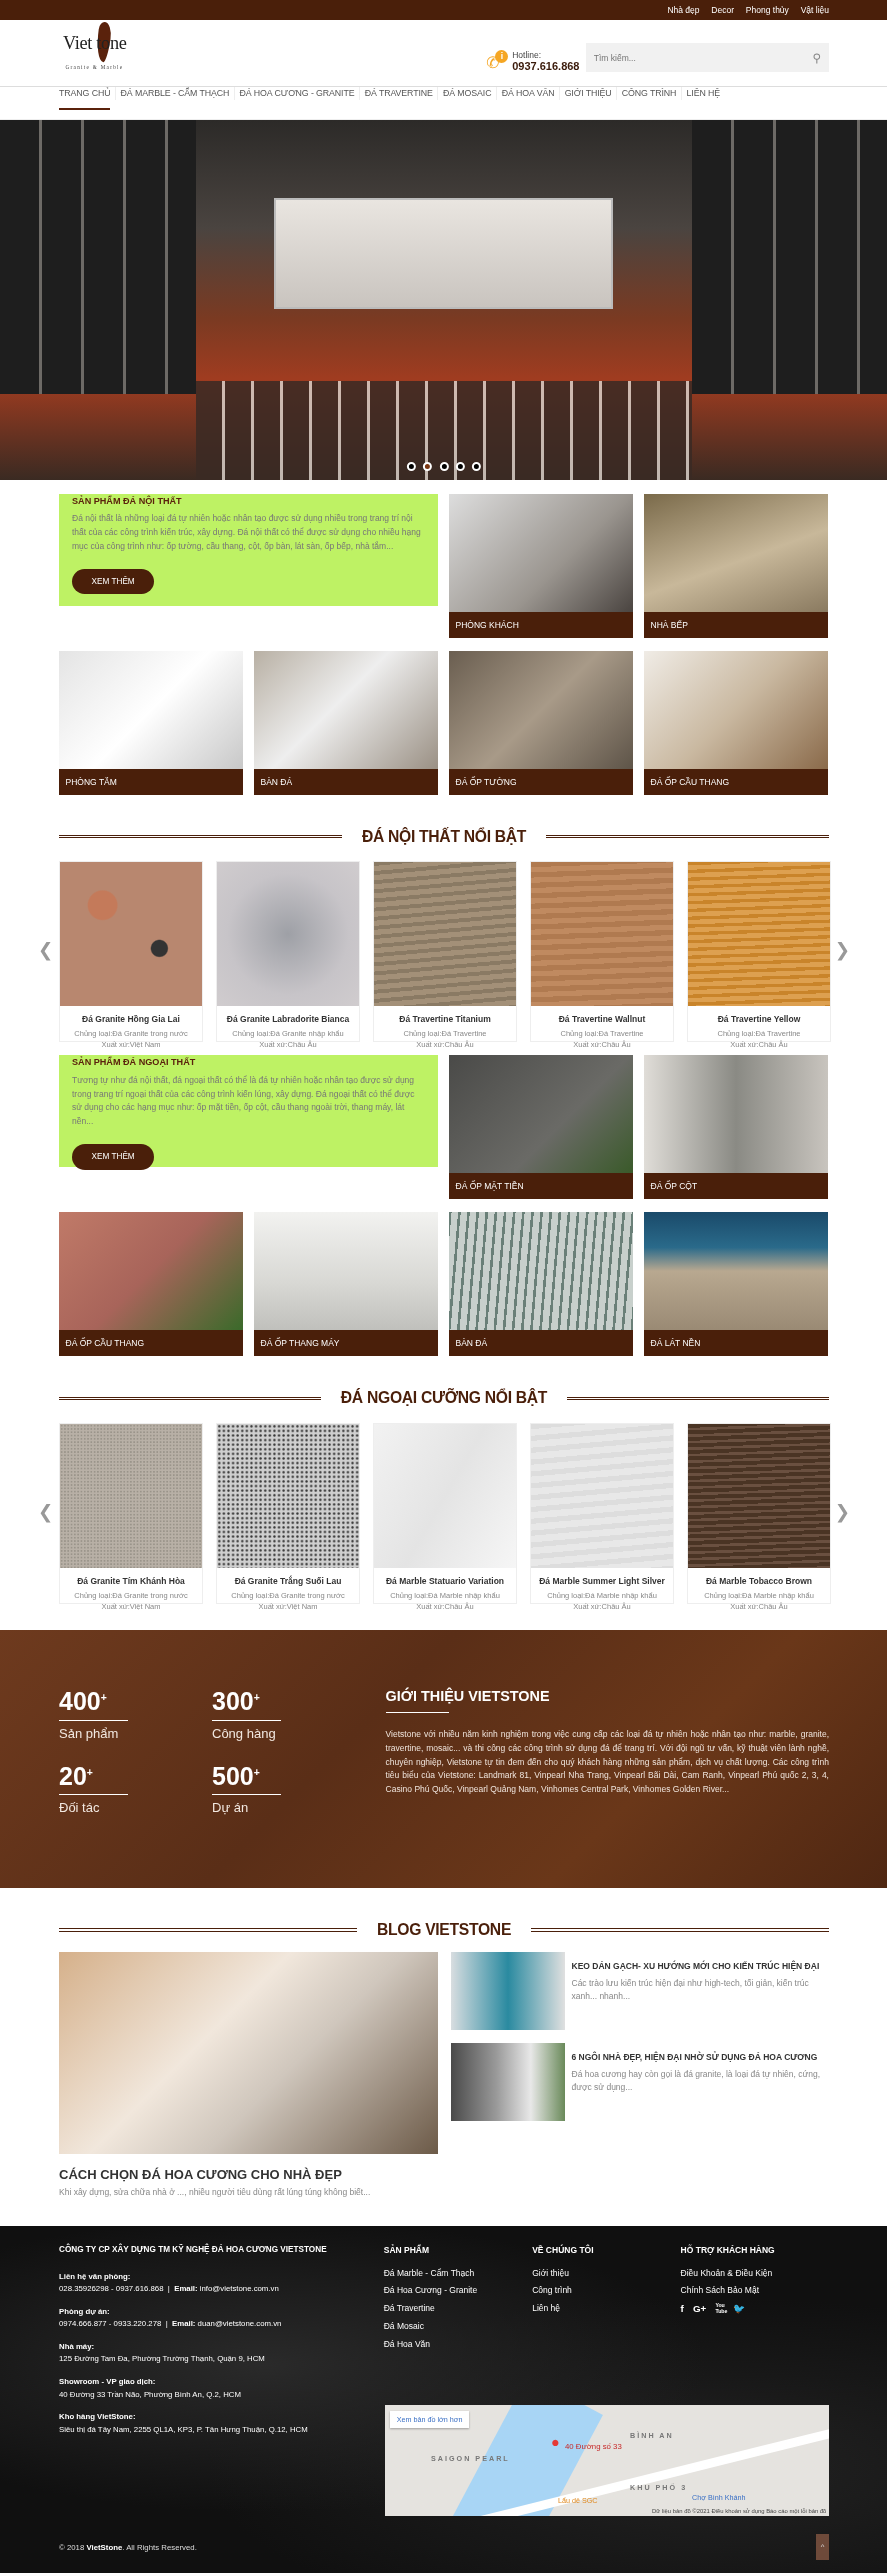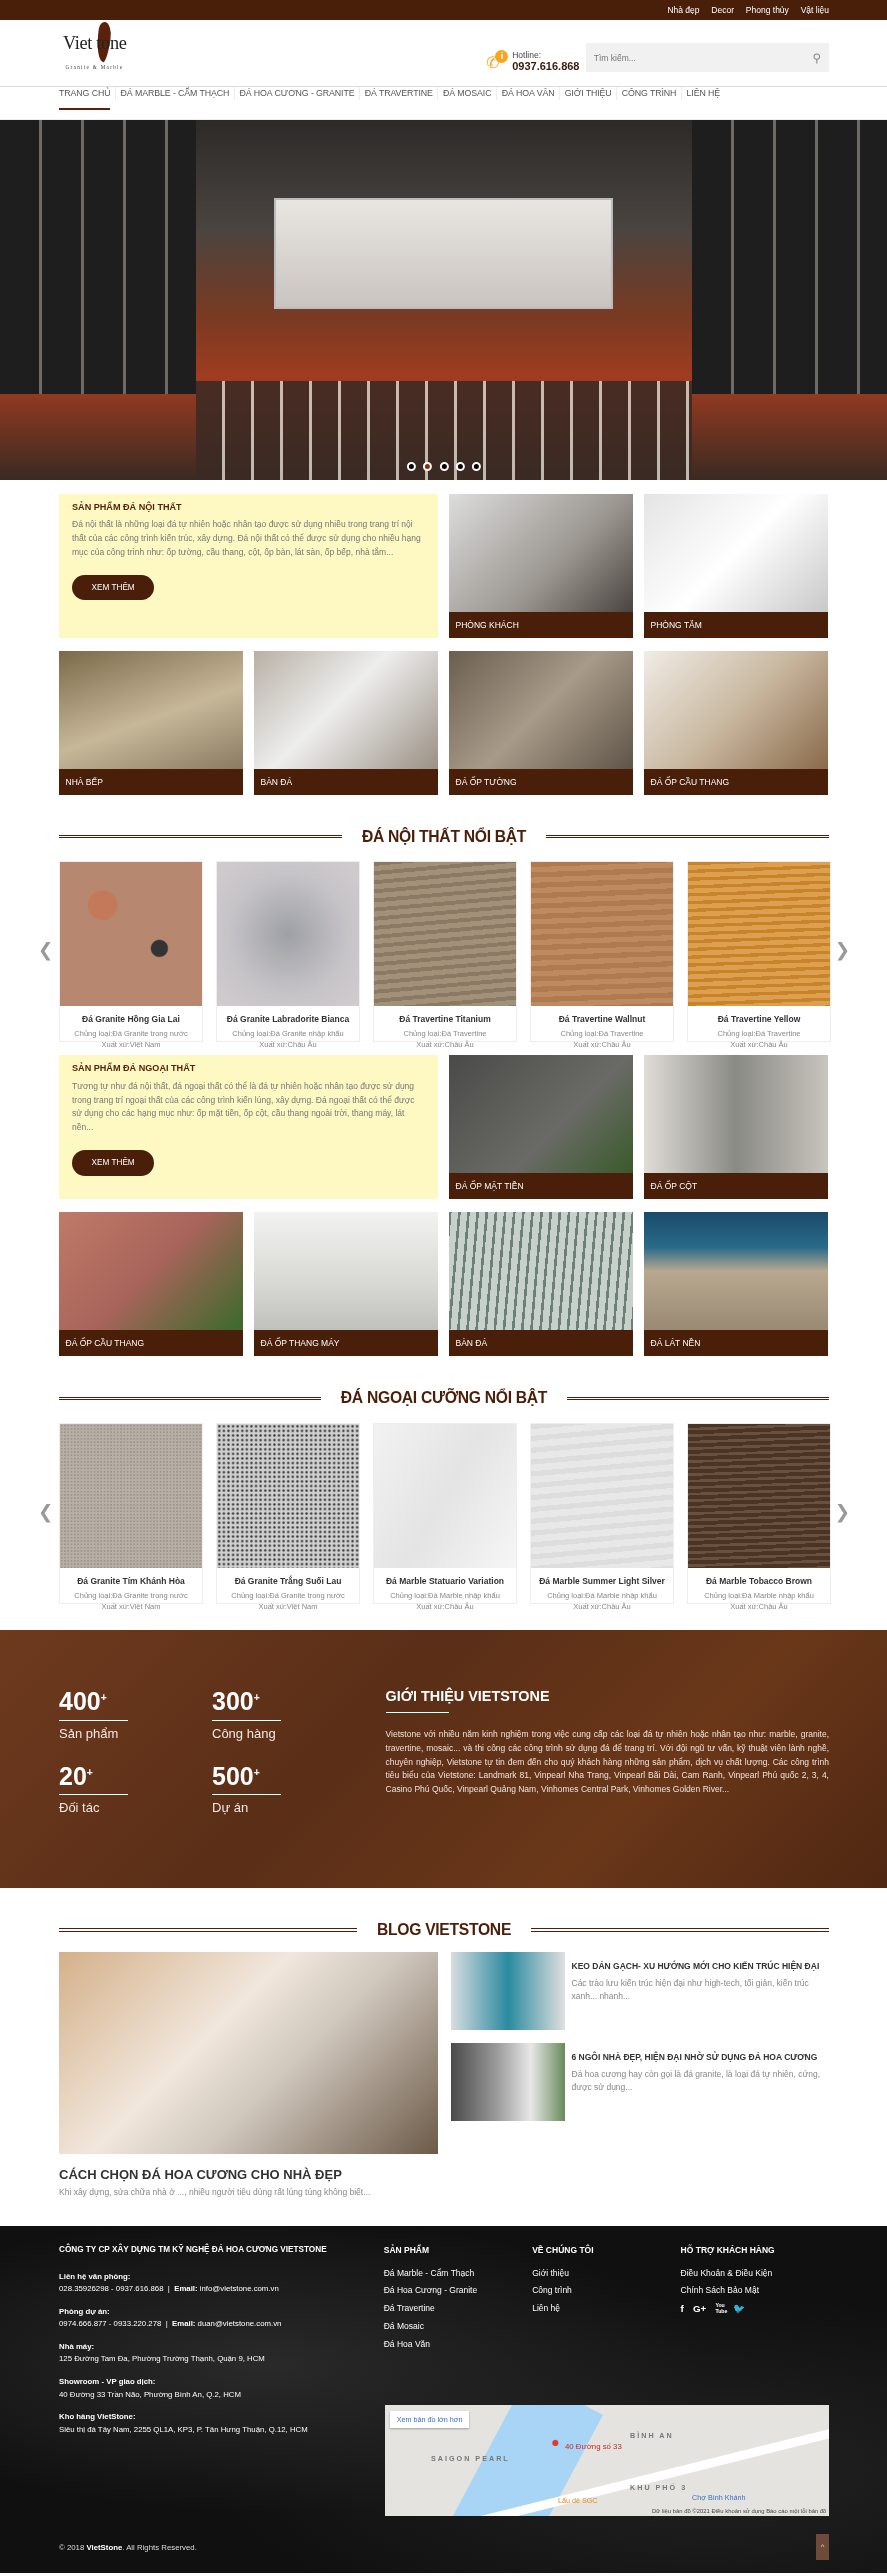--- a/index.html
+++ b/index.html
@@ -37,21 +37,21 @@
 .hero .room{position:absolute;left:274px;top:78px;width:339px;height:111px;background:linear-gradient(#e9e5e0,#c9c4bf);border:2px solid #bbb}
 .hero .rug{position:absolute;left:196px;top:261px;width:496px;height:99px;background:repeating-linear-gradient(90deg,#3a2a24 0 26px,#d9d0c8 26px 29px),#3a2a24;opacity:.85}
 .hero .shelfL{position:absolute;left:0;top:0;width:196px;height:274px;background:repeating-linear-gradient(90deg,#1e1e1e 0 39px,#6d6a66 39px 42px)}
 .hero .shelfR{position:absolute;right:0;top:0;width:196px;height:274px;background:repeating-linear-gradient(90deg,#1e1e1e 0 39px,#6d6a66 39px 42px)}
 .dots{position:absolute;left:50%;bottom:9.1px;transform:translateX(-50%);display:flex;gap:7.2px}
 .dots span{width:9.1px;height:9.1px;border-radius:50%;background:#000;border:2px solid #fff;display:block}
 .dots span.on{background:#7a3510}
 
 .intro{margin-top:13.7px}
 .grid4{display:grid;grid-template-columns:184px 184px 184px 184px;gap:13px 11px}
-.introbox{grid-column:span 2;background:#fef9c3;padding:8px 13px;height:144px}
+.introbox{grid-column:span 2;background:#bef264;padding:2px 13px;height:112px}
 .introbox h3{font-size:9.1px;color:#5a220c;font-weight:bold;margin-bottom:6.5px}
 .introbox p{font-size:8.5px;line-height:13.7px;color:#777}
 .btn{display:inline-block;margin-top:15.7px;background:#4a1f0a;color:#fff;font-size:8.2px;border-radius:13px;padding:0 19.6px;height:25.5px;line-height:25.5px;text-decoration:none}
 .tile{height:144px;position:relative;overflow:hidden}
 .tile .img{height:118px}
 .tile .lbl{height:26px;background:#4a1f0a;color:#fff;font-size:8.5px;line-height:26px;padding-left:6.5px}
 
 .sechead{display:flex;align-items:center;gap:19.6px;margin:33px 0 15.7px}
 .sechead .ln{flex:1;height:3.3px;border-top:1.3px solid #4a1f0a;border-bottom:0.7px solid #4a1f0a}
 .sechead h2{font-size:15.7px;color:#4a1f0a;font-weight:bold;white-space:nowrap;letter-spacing:-0.3px}
@@ -180,26 +180,26 @@
     <div class="introbox">
       <h3>SẢN PHẨM ĐÁ NỘI THẤT</h3>
       <p>Đá nội thất là những loại đá tự nhiên hoặc nhân tạo được sử dụng nhiều trong trang trí nội thất của các công trình kiến trúc, xây dựng. Đá nội thất có thể được sử dụng cho nhiều hạng mục của công trình như: ốp tường, cầu thang, cột, ốp bàn, lát sàn, ốp bếp, nhà tắm...</p>
       <a href="#" class="btn">XEM THÊM</a>
     </div>
     <div class="tile">
         <div class="img" style="background:linear-gradient(135deg,#ddd,#9a958f 60%,#4a4440)"></div>
         <div class="lbl">PHÒNG KHÁCH</div>
       </div>
     <div class="tile">
+        <div class="img" style="background:linear-gradient(160deg,#7a6a4a,#c8b89a 55%,#8a7a60)"></div>
+        <div class="lbl">NHÀ BẾP</div>
+      </div>
+    <div class="tile">
         <div class="img" style="background:linear-gradient(135deg,#e4e4e4,#fff 50%,#c8c8c8)"></div>
         <div class="lbl">PHÒNG TẮM</div>
-      </div>
-    <div class="tile">
-        <div class="img" style="background:linear-gradient(160deg,#7a6a4a,#c8b89a 55%,#8a7a60)"></div>
-        <div class="lbl">NHÀ BẾP</div>
       </div>
     <div class="tile">
         <div class="img" style="background:linear-gradient(135deg,#b8b0a4,#eee 45%,#9a9084)"></div>
         <div class="lbl">BÀN ĐÁ</div>
       </div>
     <div class="tile">
         <div class="img" style="background:linear-gradient(135deg,#6a5e50,#a89a88 50%,#5e5448)"></div>
         <div class="lbl">ĐÁ ỐP TƯỜNG</div>
       </div>
     <div class="tile">

